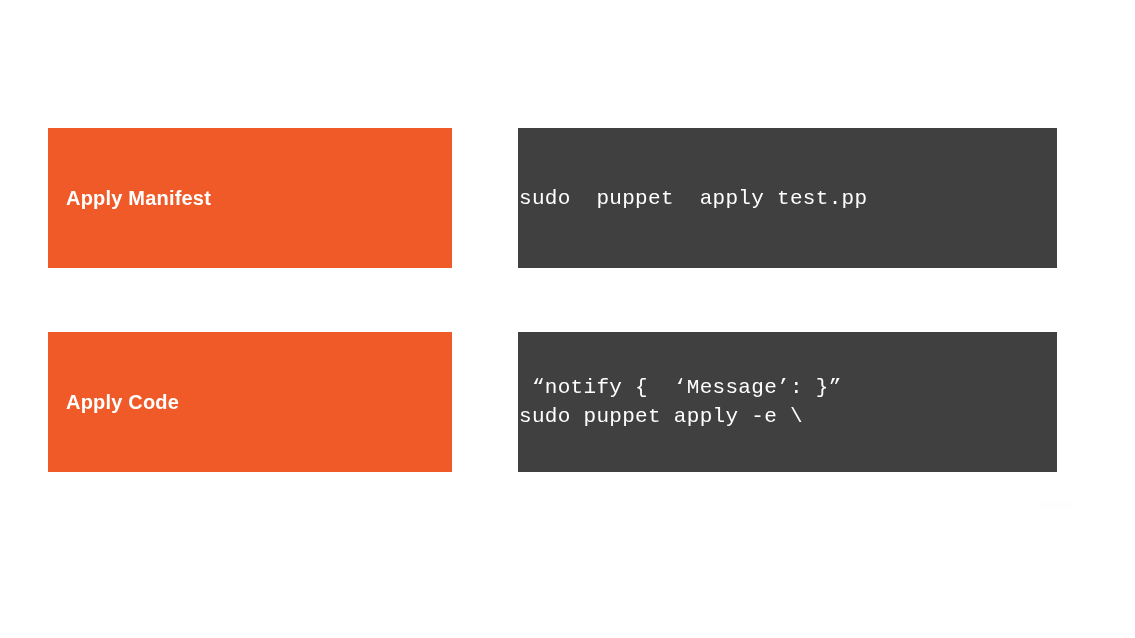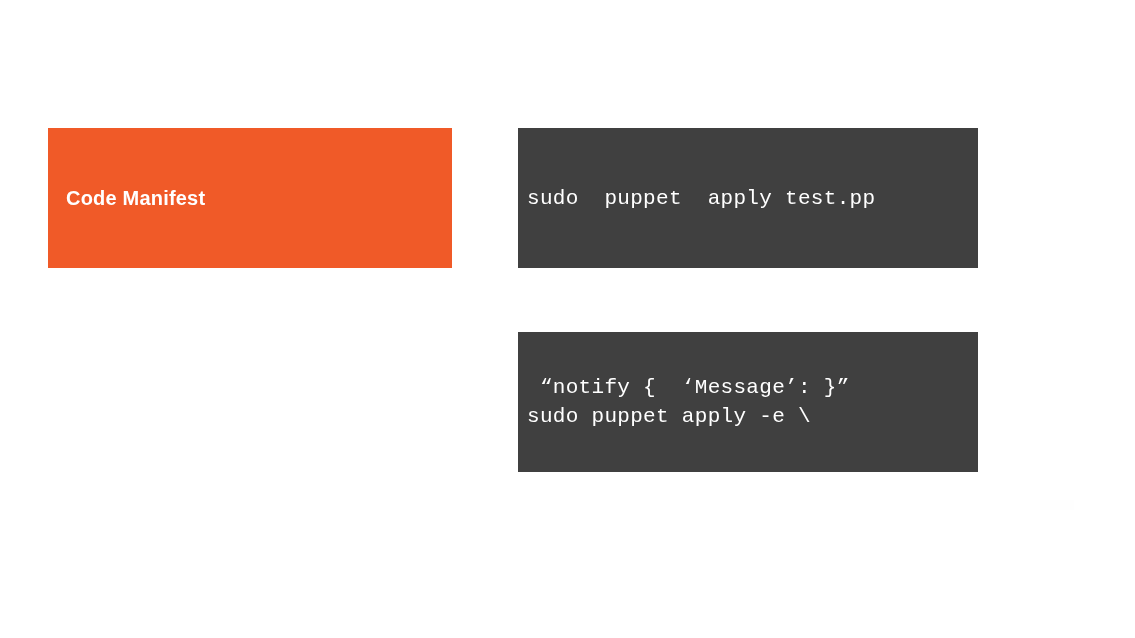--- a/index.html
+++ b/index.html
@@ -39,28 +39,28 @@
     font-weight: bold;
     letter-spacing: 0.2px;
     line-height: 1.2;
     white-space: pre;
   }
 
   
   .code-block {
     position: absolute;
     left: 518px;
-    width: 460px;
+    width: 539px;
     height: 140px;
     background: #404040;
     display: flex;
     flex-direction: column;
     justify-content: center;
     box-sizing: border-box;
-    padding-left: 9px;
+    padding-left: 1px;
   }
   .code-block .code-line {
     color: #ffffff;
     font-family: "Liberation Mono", "DejaVu Sans Mono", monospace;
     font-size: 21px;
     line-height: 29px;
     white-space: pre;
     letter-spacing: 0.3px;
   }
 
@@ -77,27 +77,30 @@
     height: 10px;
     background: #fefefe;
   }
 </style>
 </head>
 <body>
 
 <div class="slide">
 
   <div class="label-block row1">
-    <span class="label-text">Code Manifest</span>
+    <span class="label-text">Apply Manifest</span>
   </div>
 
   <div class="code-block row1">
     <span class="code-line">sudo  puppet  apply test.pp</span>
   </div>
 
+  <div class="label-block row2">
+    <span class="label-text">Apply Code</span>
+  </div>
 
   <div class="code-block row2">
     <span class="code-line"> “notify {  ‘Message’: }”</span>
     <span class="code-line">sudo puppet apply -e \</span>
   </div>
 
   <div class="faint-mark"></div>
 
 </div>
 

